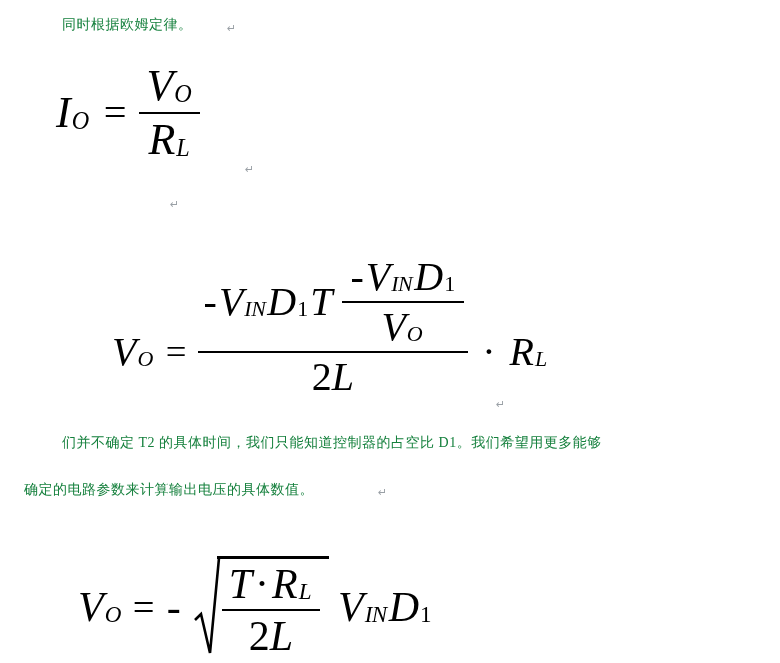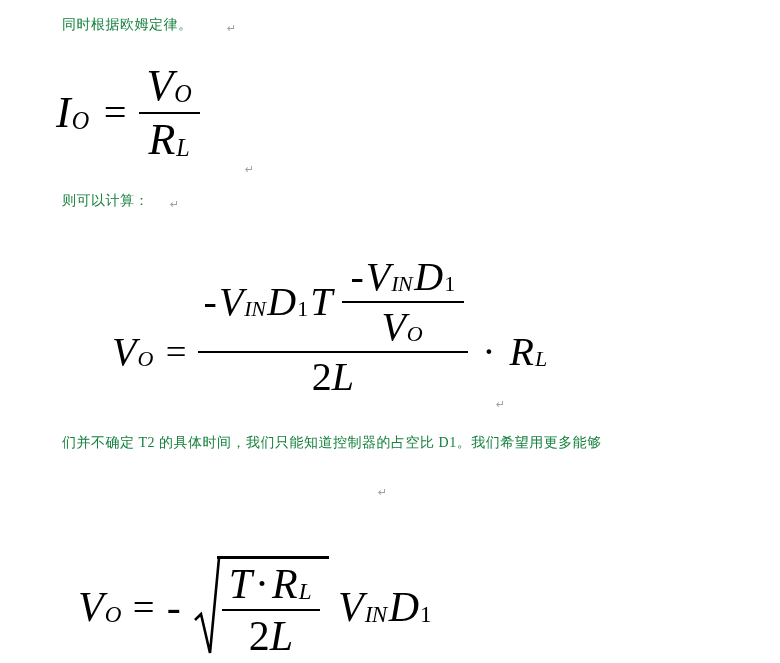--- a/index.html
+++ b/index.html
@@ -75,21 +75,20 @@
       </span>
       <span class="fbar"></span>
       <span class="row den">
         <span class="it">R</span>
         <span class="sub">L</span>
       </span>
     </span>
   </div>
   <div class="pmark" id="m2">↵</div>
 
-  <div class="cn" id="p2">则可以计算：</div>
   <div class="pmark" id="m3">↵</div>
 
   <div class="formula" id="f2">
     <span class="row">
       <span class="it">V</span>
       <span class="sub">O</span>
     </span>
     <span class="eq">=</span>
     <span class="frac main-frac">
       <span class="row numgroup">
@@ -122,20 +121,21 @@
     </span>
     <span class="dot">·</span>
     <span class="row">
       <span class="it">R</span>
       <span class="sub">L</span>
     </span>
   </div>
   <div class="pmark" id="m4">↵</div>
 
   <div class="cn" id="para1">们并不确定 T2 的具体时间，我们只能知道控制器的占空比 D1。我们希望用更多能够</div>
+  <div class="cn" id="para2">确定的电路参数来计算输出电压的具体数值。</div>
   <div class="pmark" id="m5">↵</div>
 
   <div class="formula" id="f3">
     <span class="row">
       <span class="it">V</span>
       <span class="sub">O</span>
     </span>
     <span class="eq">=</span>
     <span class="minus">-</span>
     <span class="sqrt">

